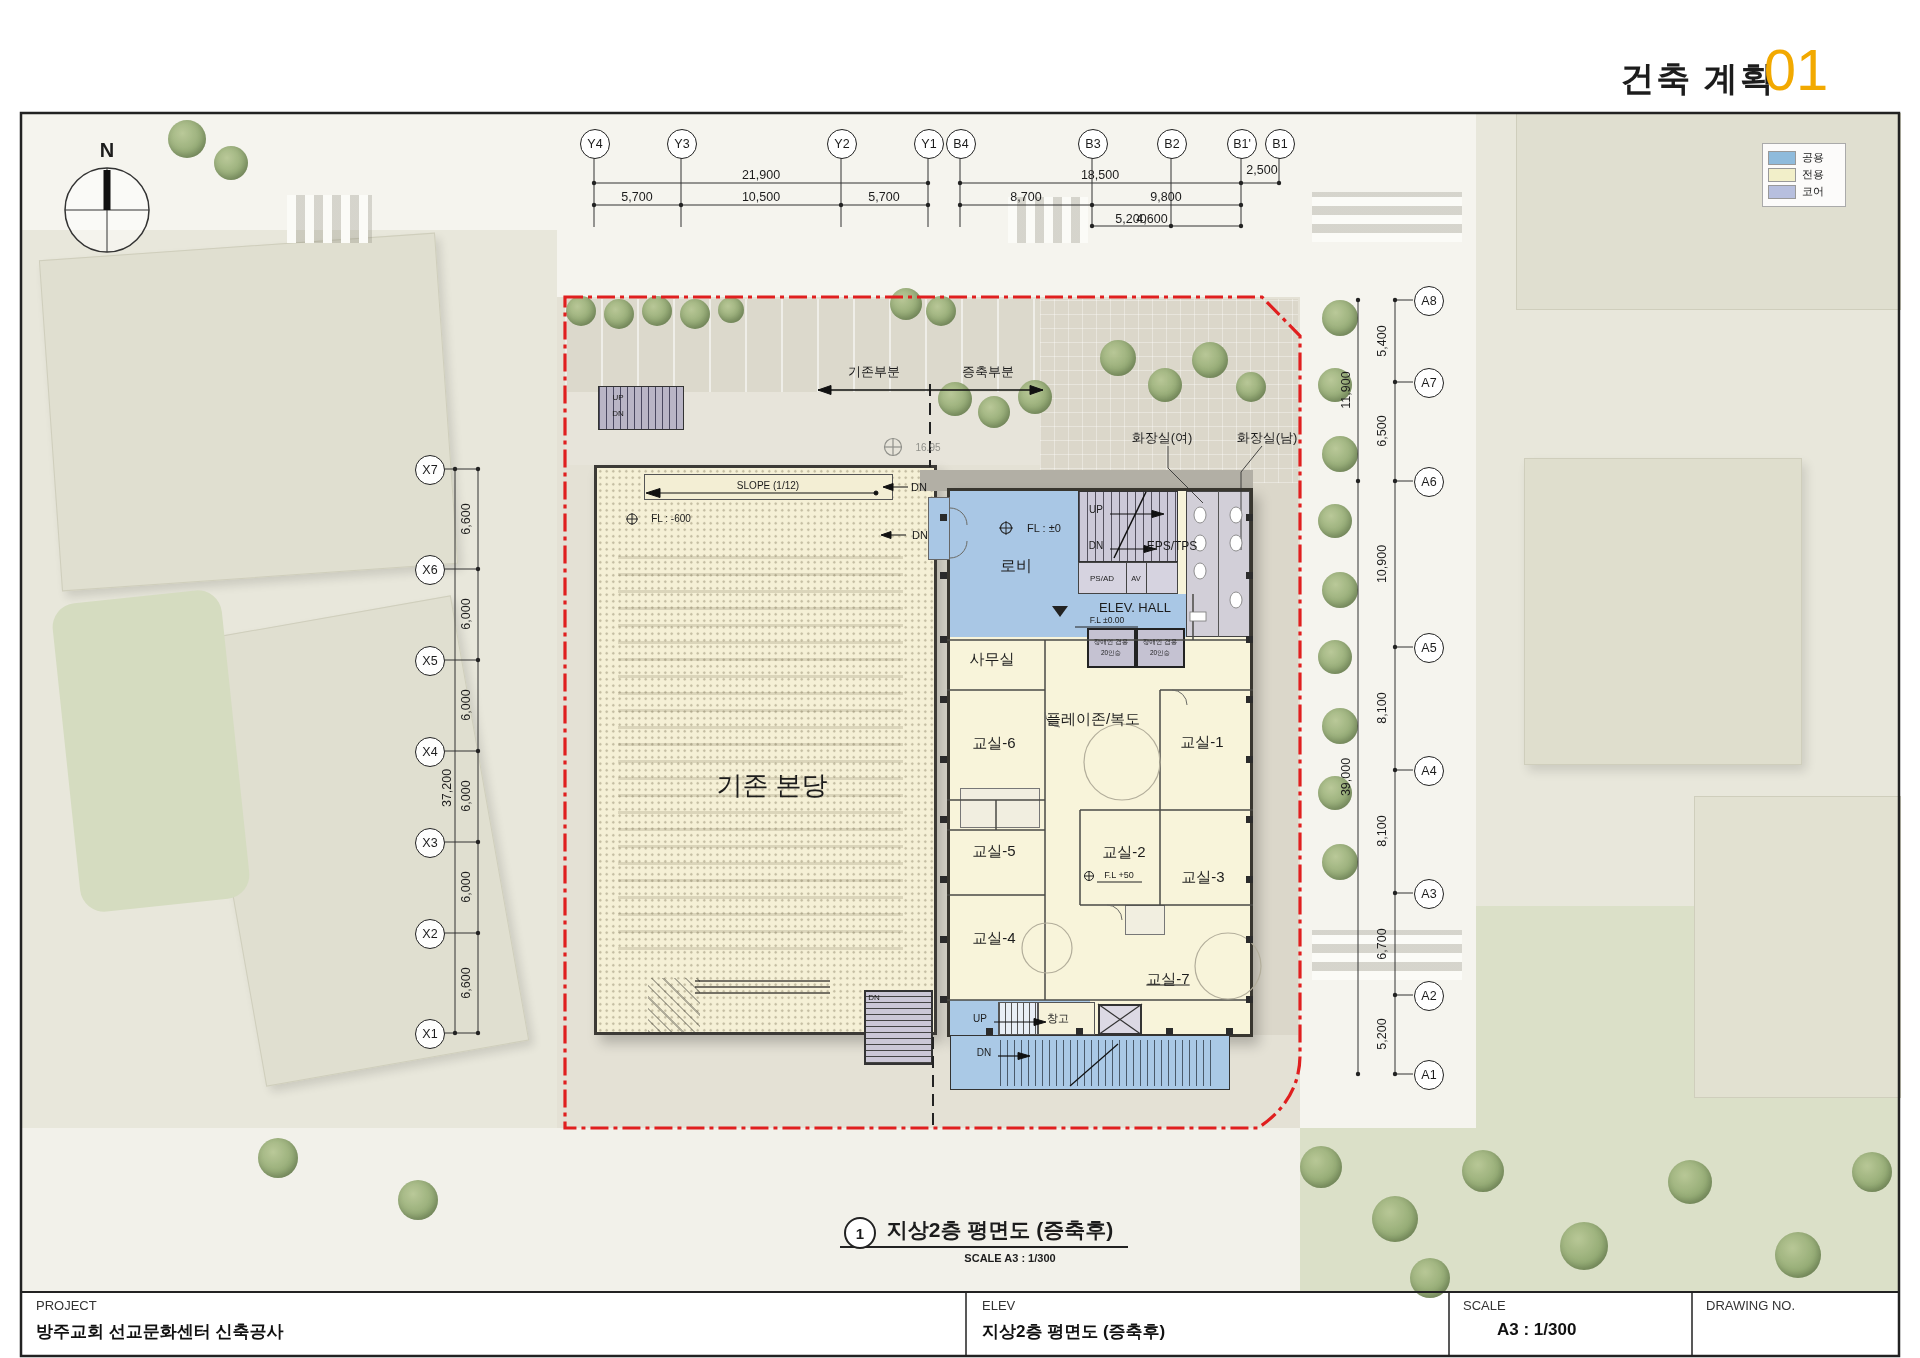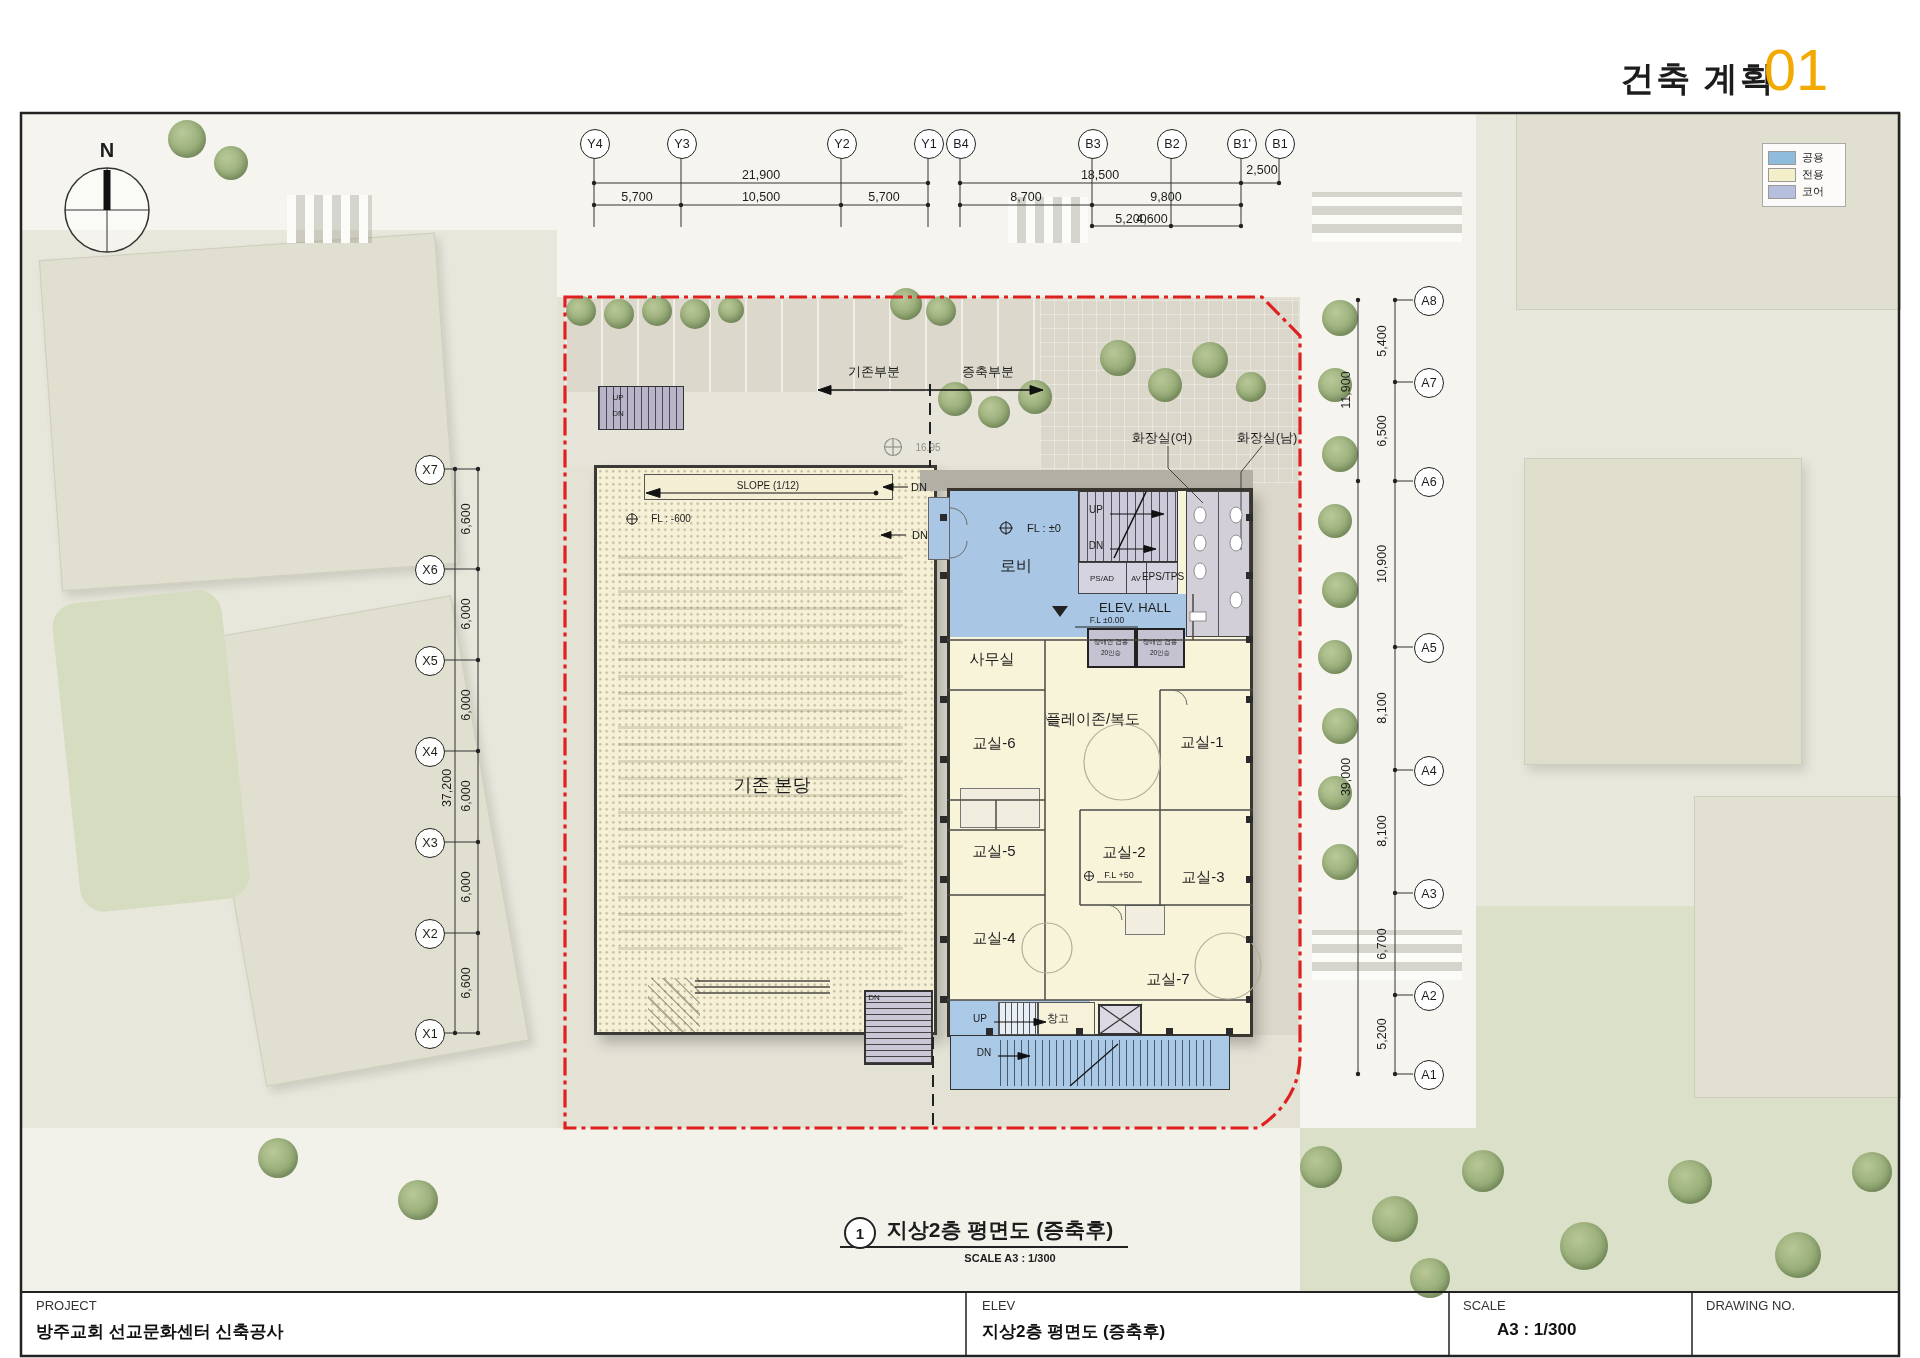--- a/index.html
+++ b/index.html
@@ -429,38 +429,38 @@
   <div class="lbl dim vlbl" style="left:1382px;top:708px;">8,100</div>
   <div class="lbl dim vlbl" style="left:1382px;top:831px;">8,100</div>
   <div class="lbl dim vlbl" style="left:1382px;top:944px;">6,700</div>
   <div class="lbl dim vlbl" style="left:1382px;top:1034px;">5,200</div>
   <div class="lbl dim vlbl" style="left:1346px;top:390px;">11,900</div>
   <div class="lbl dim vlbl" style="left:1346px;top:777px;">39,000</div>
 
   <div class="lbl" style="left:874px;top:372px;font-size:13px;">기존부분</div>
   <div class="lbl" style="left:988px;top:372px;font-size:13px;">증축부분</div>
 
-  <div class="lbl" style="left:772px;top:785px;font-size:18px;">기존 본당</div>
+  <div class="lbl" style="left:772px;top:785px;font-size:26px;">기존 본당</div>
   <div class="lbl" style="left:1016px;top:566px;font-size:16px;">로비</div>
   <div class="lbl" style="left:1135px;top:607px;font-size:13px;">ELEV. HALL</div>
   <div class="lbl" style="left:992px;top:659px;font-size:15px;">사무실</div>
   <div class="lbl" style="left:1093px;top:719px;font-size:15px;">플레이존/복도</div>
   <div class="lbl" style="left:994px;top:743px;font-size:15px;">교실-6</div>
   <div class="lbl" style="left:1202px;top:742px;font-size:15px;">교실-1</div>
   <div class="lbl" style="left:994px;top:851px;font-size:15px;">교실-5</div>
   <div class="lbl" style="left:1124px;top:852px;font-size:15px;">교실-2</div>
   <div class="lbl" style="left:1203px;top:877px;font-size:15px;">교실-3</div>
   <div class="lbl" style="left:994px;top:938px;font-size:15px;">교실-4</div>
-  <div class="lbl" style="left:1168px;top:979px;font-size:15px;">교실-7</div>
+  <div class="lbl" style="left:1168px;top:979px;font-size:15px;text-decoration:underline;">교실-7</div>
   <div class="lbl" style="left:1058px;top:1018px;font-size:11px;">창고</div>
   <div class="lbl" style="left:1162px;top:438px;font-size:13px;">화장실(여)</div>
   <div class="lbl" style="left:1267px;top:438px;font-size:13px;">화장실(남)</div>
   <div class="lbl" style="left:1102px;top:578px;font-size:8px;">PS/AD</div>
   <div class="lbl" style="left:1136px;top:578px;font-size:7.5px;">AV</div>
-  <div class="lbl" style="left:1163px;top:576px;font-size:10px;">EPS/TPS</div>
+  <div class="lbl" style="left:1163px;top:546px;font-size:12px;padding-left:18px;">EPS/TPS</div>
 
   <div class="lbl" style="left:1111px;top:642px;font-size:6.5px;">장애인 겸용</div>
   <div class="lbl" style="left:1111px;top:653px;font-size:6.5px;">20인승</div>
   <div class="lbl" style="left:1160px;top:642px;font-size:6.5px;">장애인 겸용</div>
   <div class="lbl" style="left:1160px;top:653px;font-size:6.5px;">20인승</div>
 
   <div class="lbl" style="left:768px;top:485px;font-size:10px;">SLOPE (1/12)</div>
   <div class="lbl" style="left:919px;top:487px;font-size:11px;">DN</div>
   <div class="lbl" style="left:920px;top:535px;font-size:11px;">DN</div>
   <div class="lbl" style="left:874px;top:997px;font-size:8px;">DN</div>

